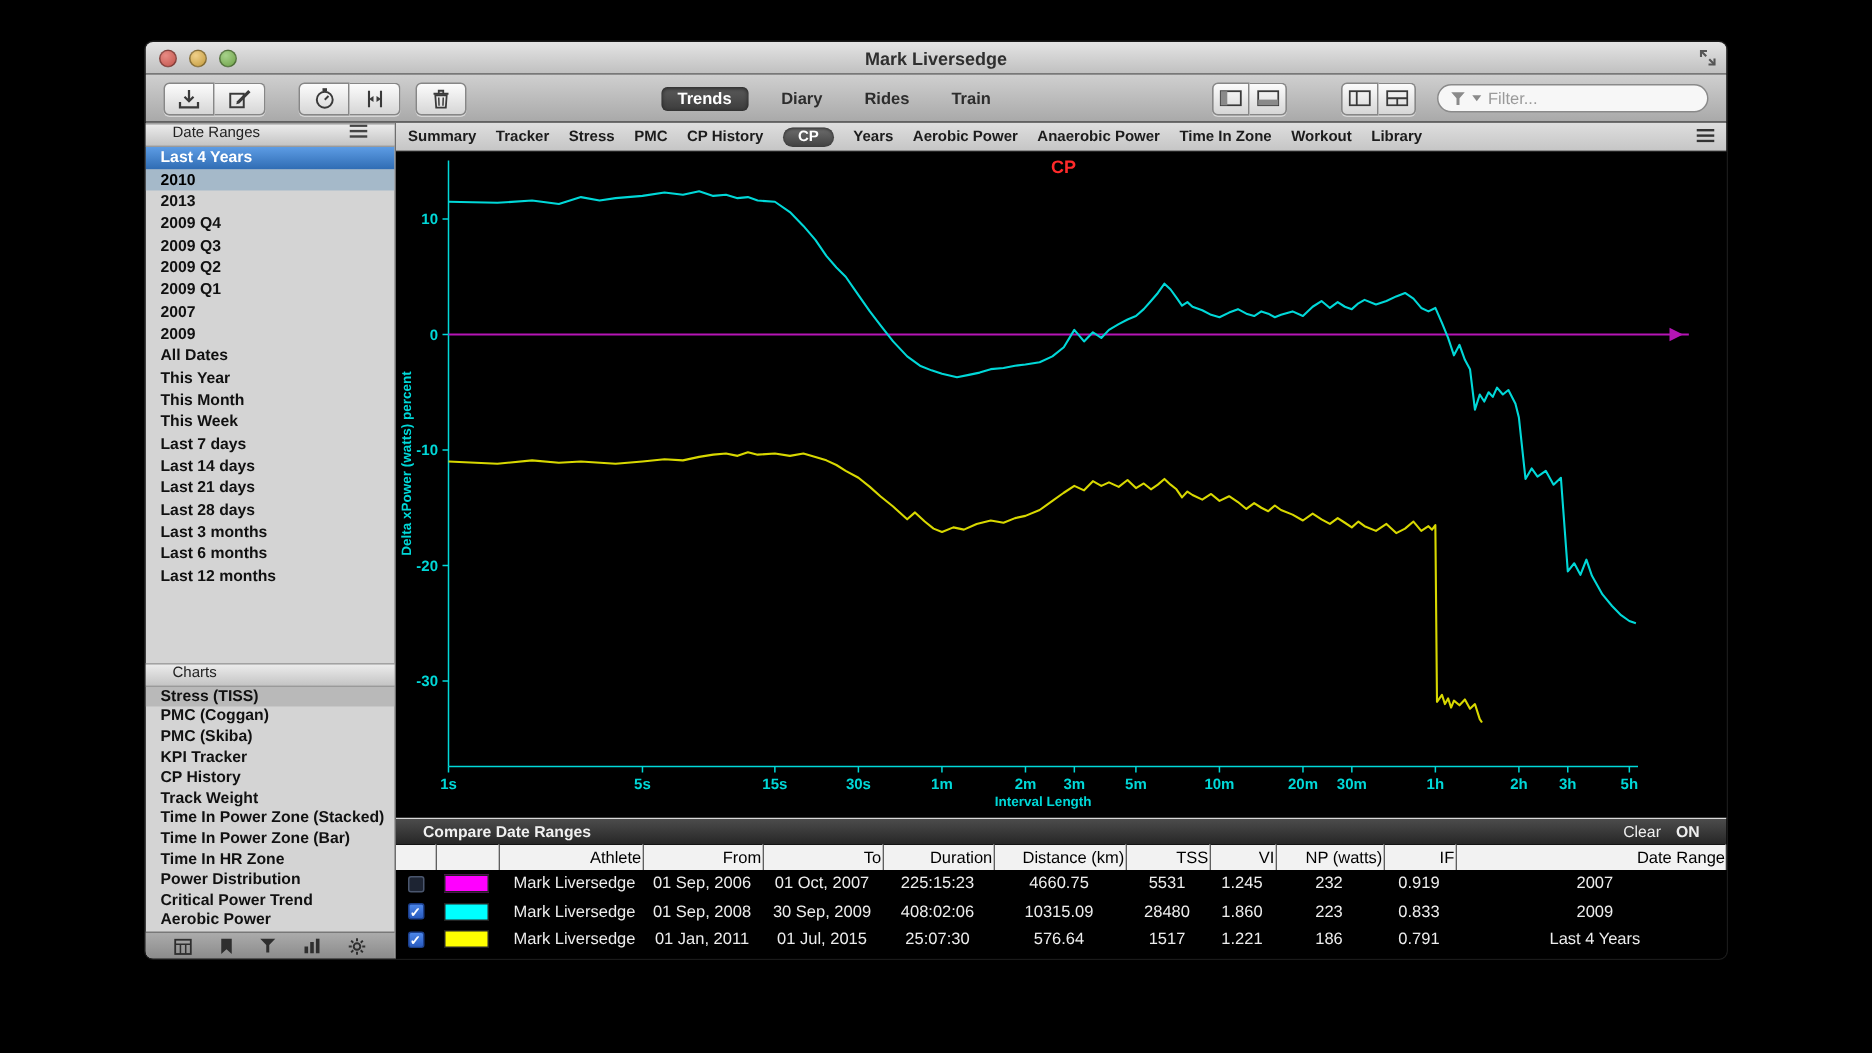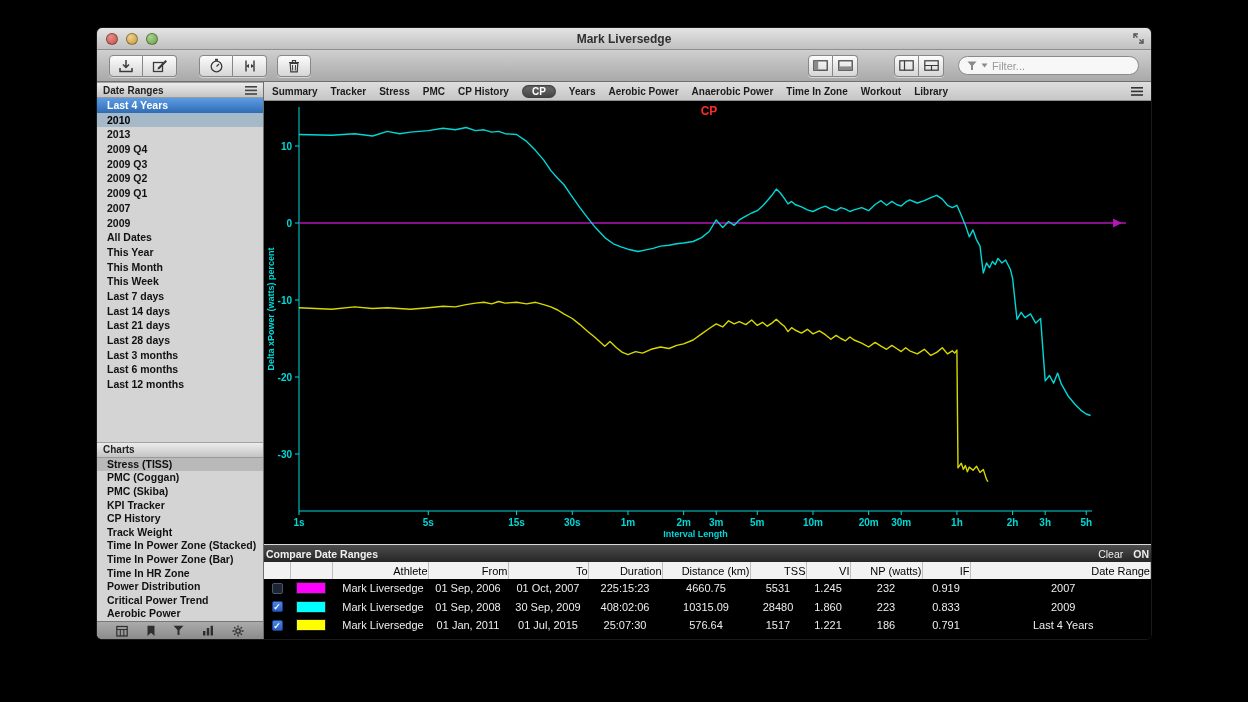--- a/index.html
+++ b/index.html
@@ -23,40 +23,40 @@
 .tgroup .tbtn:last-child{border-radius:0 4px 4px 0}
 .seg{display:flex;align-items:center;gap:16px}
 .seg-item{font-size:11px;font-weight:bold;color:#2d2d2d;padding:2px 6px;cursor:default}
 .seg-active{background:linear-gradient(#5c5c5c,#3b3b3b);color:#fff;border-radius:4px;padding:2px 11px;box-shadow:inset 0 1px 3px rgba(0,0,0,.6)}
 .filter-field{width:181px;height:19px;border:1px solid #8a8a8a;border-radius:10px;background:#f7f7f7;display:flex;align-items:center;padding:0 8px;gap:4px}
 .filter-field input{border:none;outline:none;background:transparent;font-size:11px;color:#444;width:130px;font-family:"Liberation Sans",sans-serif}
 .filter-field input::placeholder{color:#9a9a9a}
 
 .content{flex:1;display:flex;min-height:0}
 .sidebar{width:167px;flex:0 0 167px;background:#d4d4d4;border-right:1px solid #6e6e6e;display:flex;flex-direction:column}
-.pane-header{height:16px;flex:0 0 16px;background:linear-gradient(#ececec,#c4c4c4);border-top:1px solid #a2a2a2;border-bottom:1px solid #9a9a9a;display:flex;align-items:center;justify-content:space-between;padding:0 6px;font-size:10px;font-weight:bold;color:#222}
+.pane-header{height:16px;flex:0 0 16px;background:linear-gradient(#ececec,#c4c4c4);border-top:1px solid #a2a2a2;border-bottom:1px solid #9a9a9a;display:flex;align-items:flex-start;justify-content:space-between;padding:0 18px;font-size:10px;font-weight:normal;color:#222}
 .s-list{overflow:hidden}
 .s-item{height:14.7px;line-height:14.7px;font-size:10.5px;font-weight:bold;color:#111;padding-left:10px;white-space:nowrap}
 .c-item{height:13.6px;line-height:13.6px}
 .sel-primary{background:linear-gradient(#5d9ce4,#2f6cb3);color:#fff}
 .sel-secondary{background:#a5b9c9;color:#000}
 .sel-chart{background:#b9b9b9}
 .side-spacer{flex:1}
 .side-footer{height:18px;flex:0 0 18px;background:linear-gradient(#ababab,#8b8b8b);border-top:1px solid #787878;display:flex;align-items:center;justify-content:space-around;padding:0 10px}
 
 .main{flex:1;display:flex;flex-direction:column;min-width:0;background:#000}
 .tabbar{height:19px;flex:0 0 19px;background:linear-gradient(#dedede,#c6c6c6);border-bottom:1px solid #8d8d8d;display:flex;align-items:center;gap:13px;padding:0 8px}
 .tab{font-size:10px;font-weight:bold;color:#1c1c1c;white-space:nowrap}
 .tab-active{background:linear-gradient(#6e6e6e,#414141);color:#fff;border-radius:9px;padding:1px 10px;box-shadow:inset 0 1px 2px rgba(0,0,0,.5)}
 .tab-menu{margin-left:auto}
 .chart-area{flex:1;background:#000;position:relative}
 svg text{font-family:"Liberation Sans",sans-serif}
 
 .compare{height:101px;flex:0 0 101px;background:#000;display:flex;flex-direction:column}
-.compare-header{height:18px;flex:0 0 18px;background:linear-gradient(#4c4c4c,#262626);border-top:1px solid #d8d8d8;display:flex;align-items:center;padding:0 2px;gap:10px}
+.compare-header{height:18px;flex:0 0 18px;background:linear-gradient(#4c4c4c,#262626);border-top:1px solid #d8d8d8;display:flex;align-items:center;padding:0 18px;gap:10px}
 .compare-title{font-size:10.5px;font-weight:bold;color:#f0f0f0}
 .compare-header .spacer{flex:1}
 .compare-action{font-size:10.5px;color:#eee}
 .compare-on{font-weight:bold}
 table.cmp{width:100%;border-collapse:collapse;table-layout:fixed}
 table.cmp thead td{background:#f2f2f2;color:#000;font-size:11px;height:17px;text-align:right;border-right:1px solid #bfbfbf;overflow:hidden;white-space:nowrap}
 table.cmp tbody td{background:#000;color:#ededed;font-size:11px;height:18.5px;text-align:center;overflow:hidden;white-space:nowrap}
 td.al{text-align:left;padding-left:6px}
 .cbx{width:11px;height:11px;margin:0 auto;border-radius:2px}
 .cbx-off{background:#1d2433;border:1px solid #4a566e}
@@ -113,20 +113,26 @@
       </div>
     </div>
     <div class="tbtn">
       <svg width="14" height="14" viewBox="0 0 14 14">
         <path d="M2,3.5 L12,3.5 M5.5,3 L5.5,1.5 L8.5,1.5 L8.5,3" fill="none" stroke="#3a3a3a" stroke-width="1.2"></path>
         <path d="M3.2,4.5 L3.8,12.8 L10.2,12.8 L10.8,4.5 Z" fill="none" stroke="#3a3a3a" stroke-width="1.2"></path>
         <path d="M5.5,6 L5.7,11.5 M8.5,6 L8.3,11.5" stroke="#3a3a3a" stroke-width="1"></path>
       </svg>
     </div>
     <div style="flex:1.1"></div>
+    <div class="seg" id="seg">
+        <div class="seg-item seg-active">Trends</div>
+        <div class="seg-item">Diary</div>
+        <div class="seg-item">Rides</div>
+        <div class="seg-item">Train</div>
+      </div>
     <div style="flex:1.2"></div>
     <div class="tgroup" style="margin-right:36px">
       <div class="tbtn" style="min-width:25px">
         <svg width="15" height="11" viewBox="0 0 15 11">
           <rect x="0.8" y="0.8" width="13.4" height="9.4" fill="none" stroke="#3a3a3a" stroke-width="1.2"></rect>
           <rect x="0.8" y="0.8" width="4.4" height="9.4" fill="#8a8a8a"></rect>
         </svg>
       </div>
       <div class="tbtn" style="min-width:25px">
         <svg width="15" height="11" viewBox="0 0 15 11">

